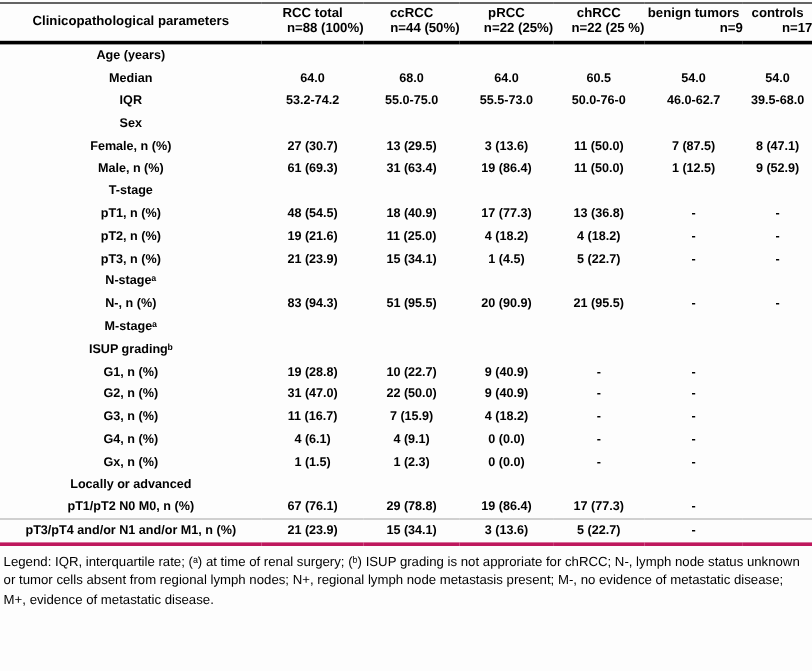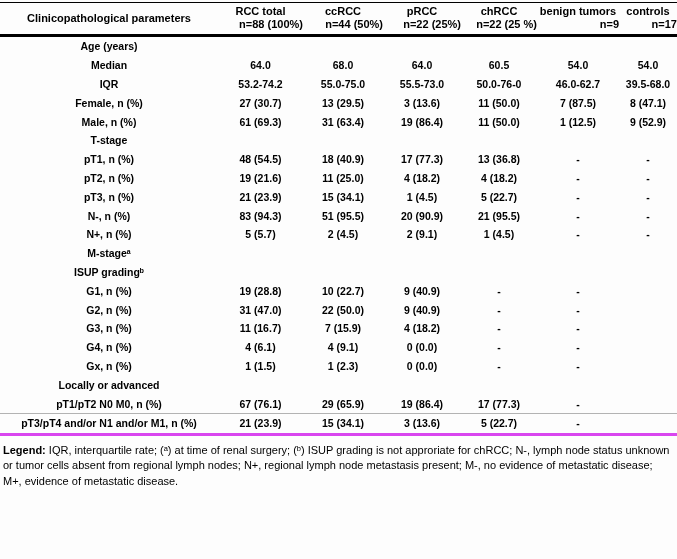--- a/index.html
+++ b/index.html
@@ -9,21 +9,21 @@
     color: #000;
     font-family: "Liberation Sans", "DejaVu Sans", sans-serif;
     overflow: hidden;
   }
   .sheet { padding-top: 2px; }
   table {
     width: 677px;
     border-collapse: collapse;
     table-layout: fixed;
     border-top: 1.5px solid #000;
-    border-bottom: 3px solid #d946ef;
+    border-bottom: 3px solid #be185d;
     font-weight: bold;
   }
   thead th {
     border-bottom: 3px solid #000;
     font-size: 11px;
     line-height: 13px;
     font-weight: bold;
     text-align: center;
     vertical-align: middle;
     padding: 2px 0 3px 0;
@@ -38,21 +38,21 @@
     white-space: nowrap;
   }
   tr.section-row td { font-weight: bold; margin-top: 12px; }
   tr.rule-top td { border-top: 1px solid #b3b3b3; }
   .legend {
     font-size: 11px;
     line-height: 15.5px;
     padding: 7px 6px 0 3px;
     font-weight: normal;
   }
-  .legend .legend-label { font-weight: bold; text-align: right; }
+  .legend .legend-label { font-weight: normal; text-align: right; }
 </style>
 </head>
 <body>
 
 <div class="sheet">
   <table>
     <colgroup>
       <col style="width:218px">
       <col style="width:85px">
       <col style="width:80px">
@@ -113,20 +113,29 @@
         </tr>
         <tr class="data-row">
           <td>IQR</td>
           <td>53.2-74.2</td>
           <td>55.0-75.0</td>
           <td>55.5-73.0</td>
           <td>50.0-76-0</td>
           <td>46.0-62.7</td>
           <td>39.5-68.0</td>
         </tr>
+        <tr class="section-row">
+          <td>Sex</td>
+          <td></td>
+          <td></td>
+          <td></td>
+          <td></td>
+          <td></td>
+          <td></td>
+        </tr>
         <tr class="data-row">
           <td>Female, n (%)</td>
           <td>27 (30.7)</td>
           <td>13 (29.5)</td>
           <td>3 (13.6)</td>
           <td>11 (50.0)</td>
           <td>7 (87.5)</td>
           <td>8 (47.1)</td>
         </tr>
         <tr class="data-row">
@@ -167,38 +176,38 @@
         </tr>
         <tr class="data-row">
           <td>pT3, n (%)</td>
           <td>21 (23.9)</td>
           <td>15 (34.1)</td>
           <td>1 (4.5)</td>
           <td>5 (22.7)</td>
           <td>-</td>
           <td>-</td>
         </tr>
+        <tr class="section-row">
+          <td>N-stageᵃ</td>
+          <td></td>
+          <td></td>
+          <td></td>
+          <td></td>
+          <td></td>
+          <td></td>
+        </tr>
         <tr class="data-row">
           <td>N-, n (%)</td>
           <td>83 (94.3)</td>
           <td>51 (95.5)</td>
           <td>20 (90.9)</td>
           <td>21 (95.5)</td>
           <td>-</td>
           <td>-</td>
         </tr>
-        <tr class="data-row">
-          <td>N+, n (%)</td>
-          <td>5 (5.7)</td>
-          <td>2 (4.5)</td>
-          <td>2 (9.1)</td>
-          <td>1 (4.5)</td>
-          <td>-</td>
-          <td>-</td>
-        </tr>
         <tr class="section-row">
           <td>M-stageᵃ</td>
           <td></td>
           <td></td>
           <td></td>
           <td></td>
           <td></td>
           <td></td>
         </tr>
         <tr class="section-row">
@@ -260,21 +269,21 @@
           <td></td>
           <td></td>
           <td></td>
           <td></td>
           <td></td>
           <td></td>
         </tr>
         <tr class="data-row">
           <td>pT1/pT2 N0 M0, n (%)</td>
           <td>67 (76.1)</td>
-          <td>29 (65.9)</td>
+          <td>29 (78.8)</td>
           <td>19 (86.4)</td>
           <td>17 (77.3)</td>
           <td>-</td>
           <td></td>
         </tr>
         <tr class="data-row rule-top">
           <td>pT3/pT4 and/or N1 and/or M1, n (%)</td>
           <td>21 (23.9)</td>
           <td>15 (34.1)</td>
           <td>3 (13.6)</td>

